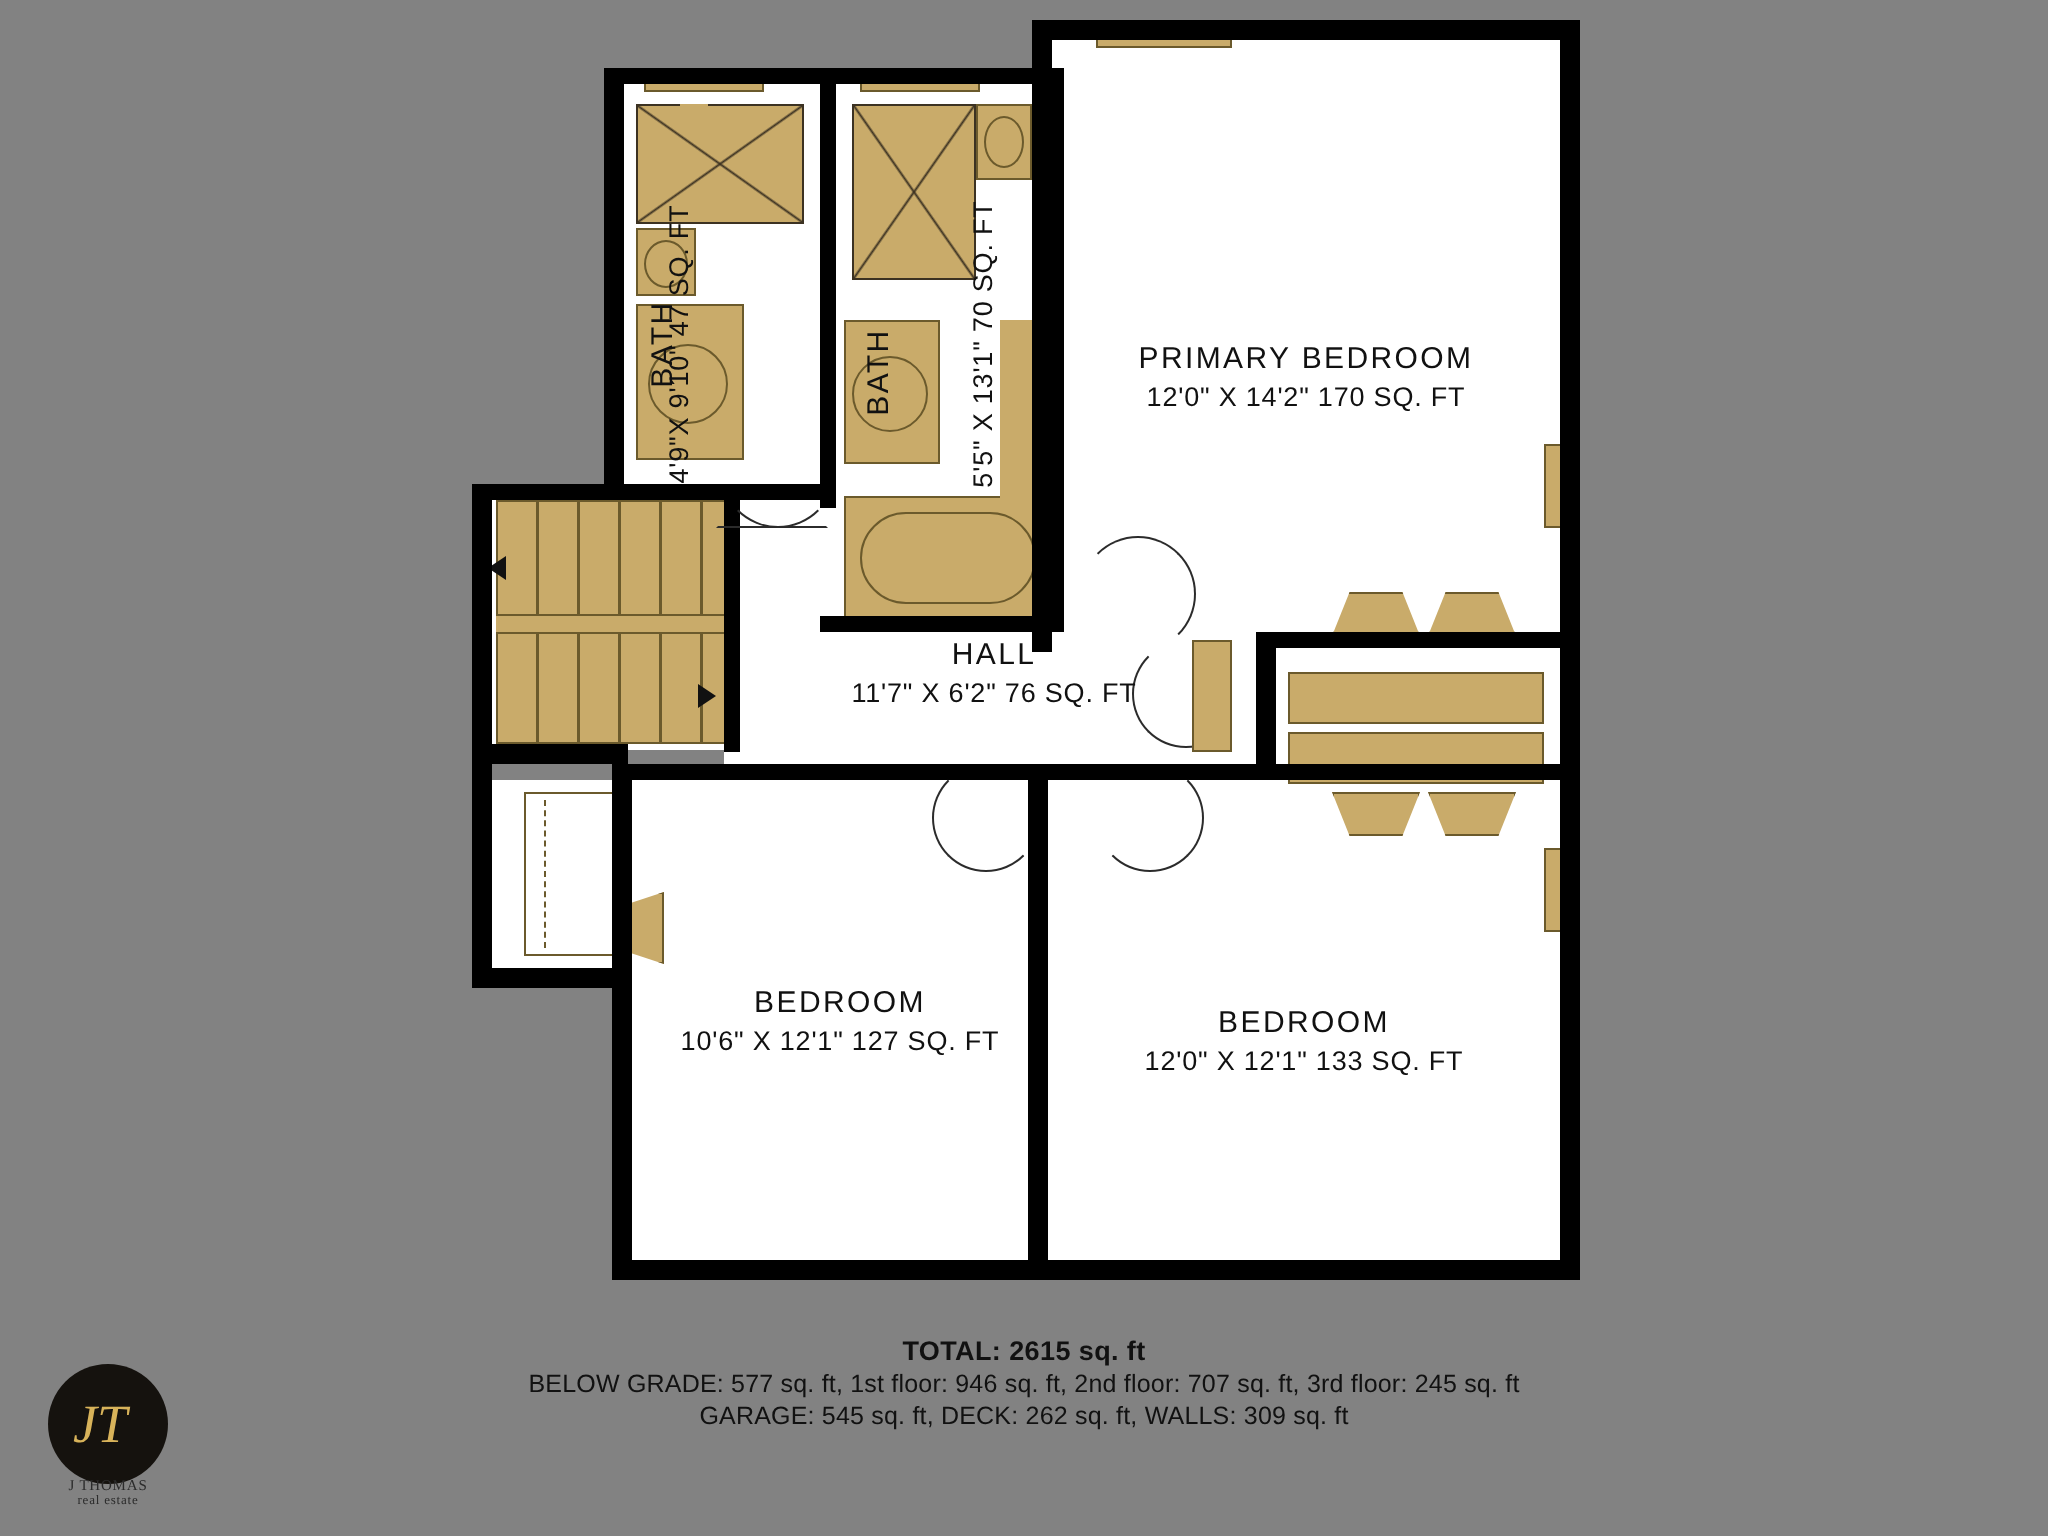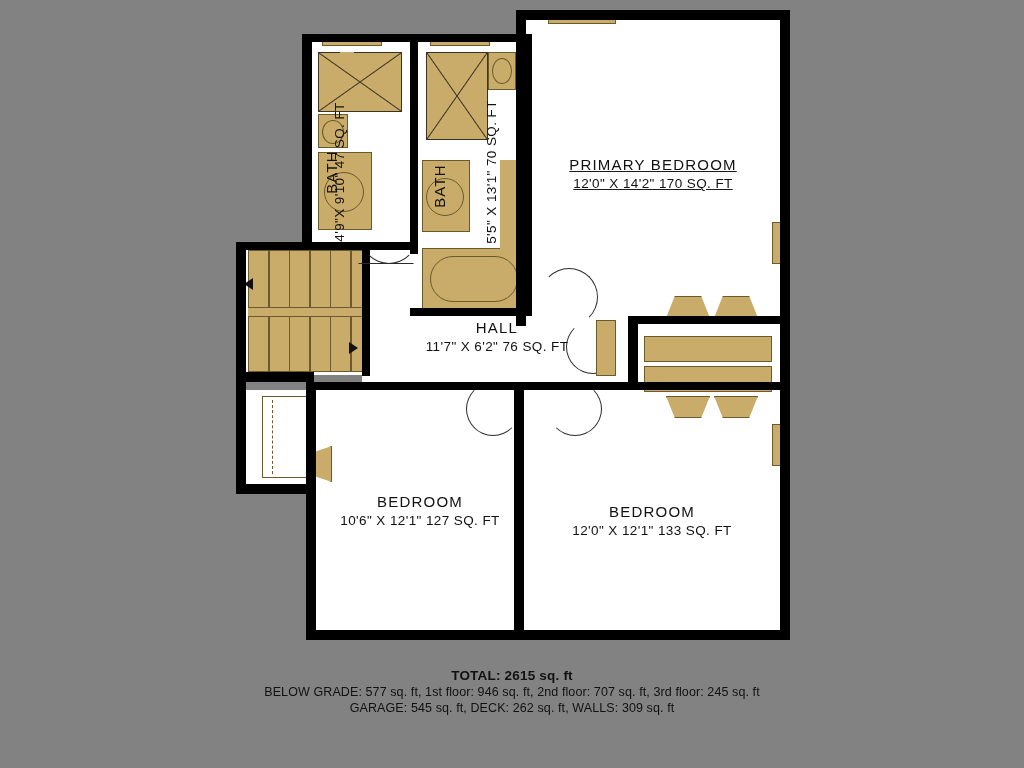--- a/index.html
+++ b/index.html
@@ -275,21 +275,21 @@
               border:1.5px solid #2b2b2b; border-radius:50%;
               border-bottom-color:transparent; border-left-color:transparent;"></div>
   <div style="position:absolute; left:566px; top:320px; width:52px; height:52px;
               border:1.5px solid #2b2b2b; border-radius:50%;
               border-top-color:transparent; border-right-color:transparent;"></div>
   <div style="position:absolute; left:548px; top:382px; width:52px; height:52px;
               border:1.5px solid #2b2b2b; border-radius:50%;
               border-top-color:transparent; border-left-color:transparent;"></div>
   <div class="fill" style="left:596px; top:320px; width:20px; height:56px; border:1.5px solid #6b5a2c; box-sizing:border-box;"></div>
 
-  <div class="label" style="left:524px; top:155px; width:258px;text-decoration:underline;">
+  <div class="label" style="left:524px; top:170px; width:258px;">
     <div class="room-name">PRIMARY BEDROOM</div>
     <div class="room-dims">12'0" X 14'2" 170 SQ. FT</div>
   </div>
 
   <div class="label room-name vert rot90" style="left:332px; top:172px; width:90px; height:20px; margin-left:-45px; margin-top:-10px;
               transform-origin:center center;">
     <span>BATH</span>
   </div>
   <div class="label room-dims vert rot90" style="left:340px; top:172px; width:170px; height:18px; margin-left:-85px; margin-top:-9px;
               transform-origin:center center;">
@@ -319,14 +319,20 @@
     <div class="room-name">BEDROOM</div>
     <div class="room-dims">12'0" X 12'1" 133 SQ. FT</div>
   </div>
 
   <div id="footer">
     <div class="total">TOTAL: 2615 sq. ft</div>
     <div class="line">BELOW GRADE: 577 sq. ft, 1st floor: 946 sq. ft, 2nd floor: 707 sq. ft, 3rd floor: 245 sq. ft</div>
     <div class="line">GARAGE: 545 sq. ft, DECK: 262 sq. ft, WALLS: 309 sq. ft</div>
   </div>
 
+  <div id="logo">
+    <div class="disc"></div>
+    <div class="mono">JT</div>
+    <div class="logo-name">J THOMAS</div>
+    <div class="logo-sub">real estate</div>
+  </div>
 
 </div>
 
 </body></html>

